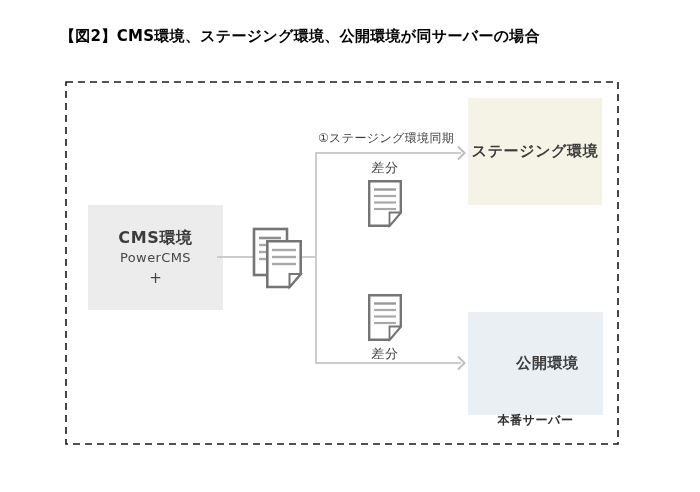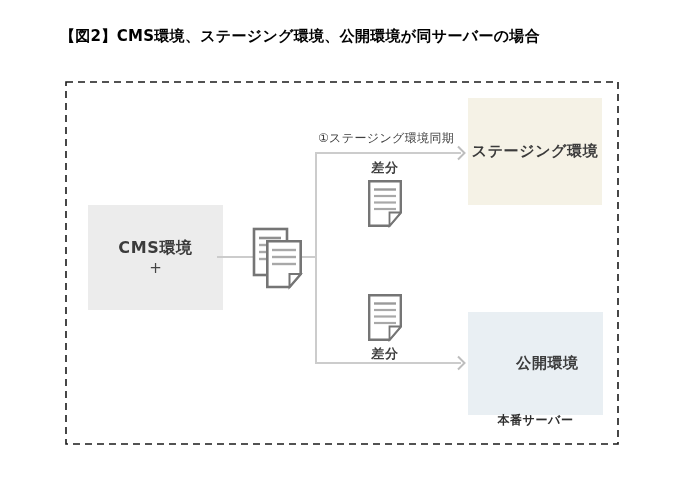--- a/index.html
+++ b/index.html
@@ -65,21 +65,20 @@
   }
   .label-staging-sync { left: 318px; top: 130px; }
   .label-public-sync  { left: 341px; top: 371px; }
   .diff-label {
     position: absolute;
     width: 34px;
     text-align: center;
     font-size: 13px;
     color: #3f3f3f;
     letter-spacing: 0.05em;
-    font-weight: bold;
   }
   .diff-label-top    { left: 368px; top: 159px; }
   .diff-label-bottom { left: 368px; top: 345px; }
   
   .icon { position: absolute; }
   .documents-icon { left: 251px; top: 226px; width: 54px; height: 66px; z-index: 2; }
   .diff-icon-top    { left: 368px; top: 180px; width: 34px; height: 48px; }
   .diff-icon-bottom { left: 368px; top: 294px; width: 34px; height: 48px; }
   
   .server-label {
@@ -111,20 +110,21 @@
 
   <svg class="arrow arrow-staging" viewBox="0 0 9 16">
     <polyline points="1,1.5 7.5,8 1,14.5" fill="none" stroke="#bdbdbd" stroke-width="2"></polyline>
   </svg>
   <svg class="arrow arrow-public" viewBox="0 0 9 16">
     <polyline points="1,1.5 7.5,8 1,14.5" fill="none" stroke="#bdbdbd" stroke-width="2"></polyline>
   </svg>
 
   <div class="env-box cms-box" style="background: rgb(236, 236, 236);">
     <div class="box-title">CMS環境</div>
+    <div class="box-sub">PowerCMS</div>
     <div class="plus">+</div>
   </div>
 
   <svg class="icon documents-icon" viewBox="0 0 54 66">
     <rect x="3" y="3" width="33" height="46" fill="#ffffff" stroke="#757575" stroke-width="2.6"></rect>
     <line x1="8" y1="12" x2="30" y2="12" stroke="#8f8f8f" stroke-width="2.6"></line>
     <line x1="8" y1="19" x2="30" y2="19" stroke="#a8a8a8" stroke-width="2.4"></line>
     <line x1="8" y1="26" x2="30" y2="26" stroke="#a8a8a8" stroke-width="2.4"></line>
     <line x1="8" y1="33" x2="30" y2="33" stroke="#a8a8a8" stroke-width="2.4"></line>
     <g transform="translate(15,14)">

